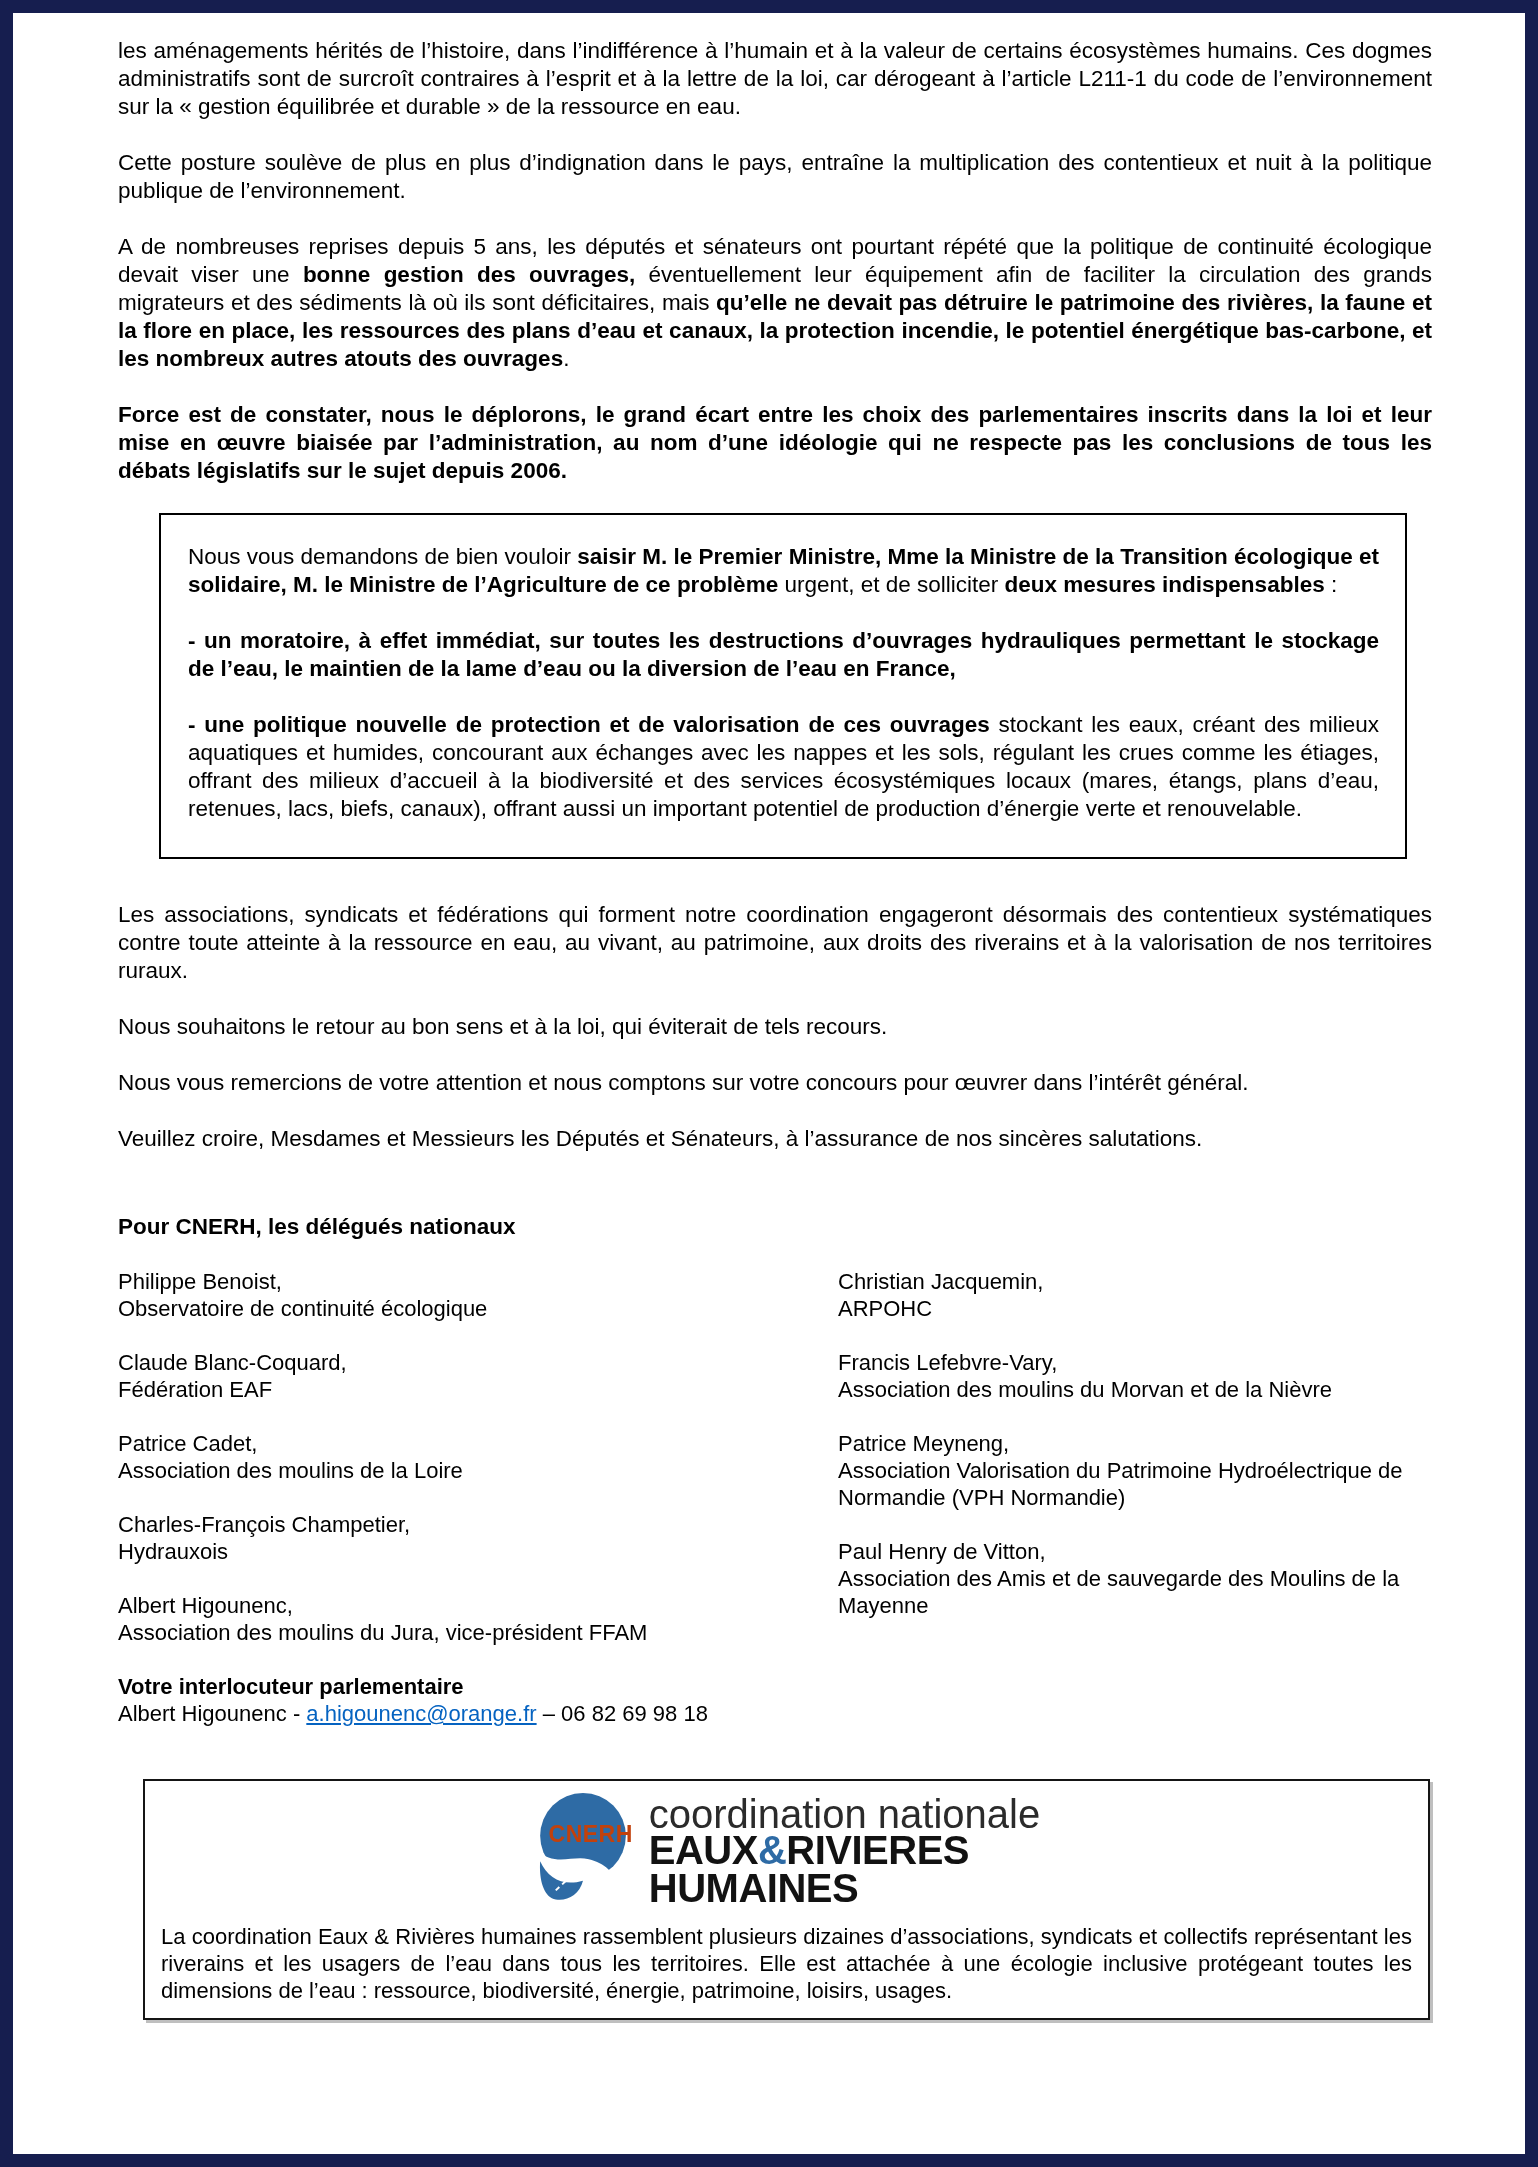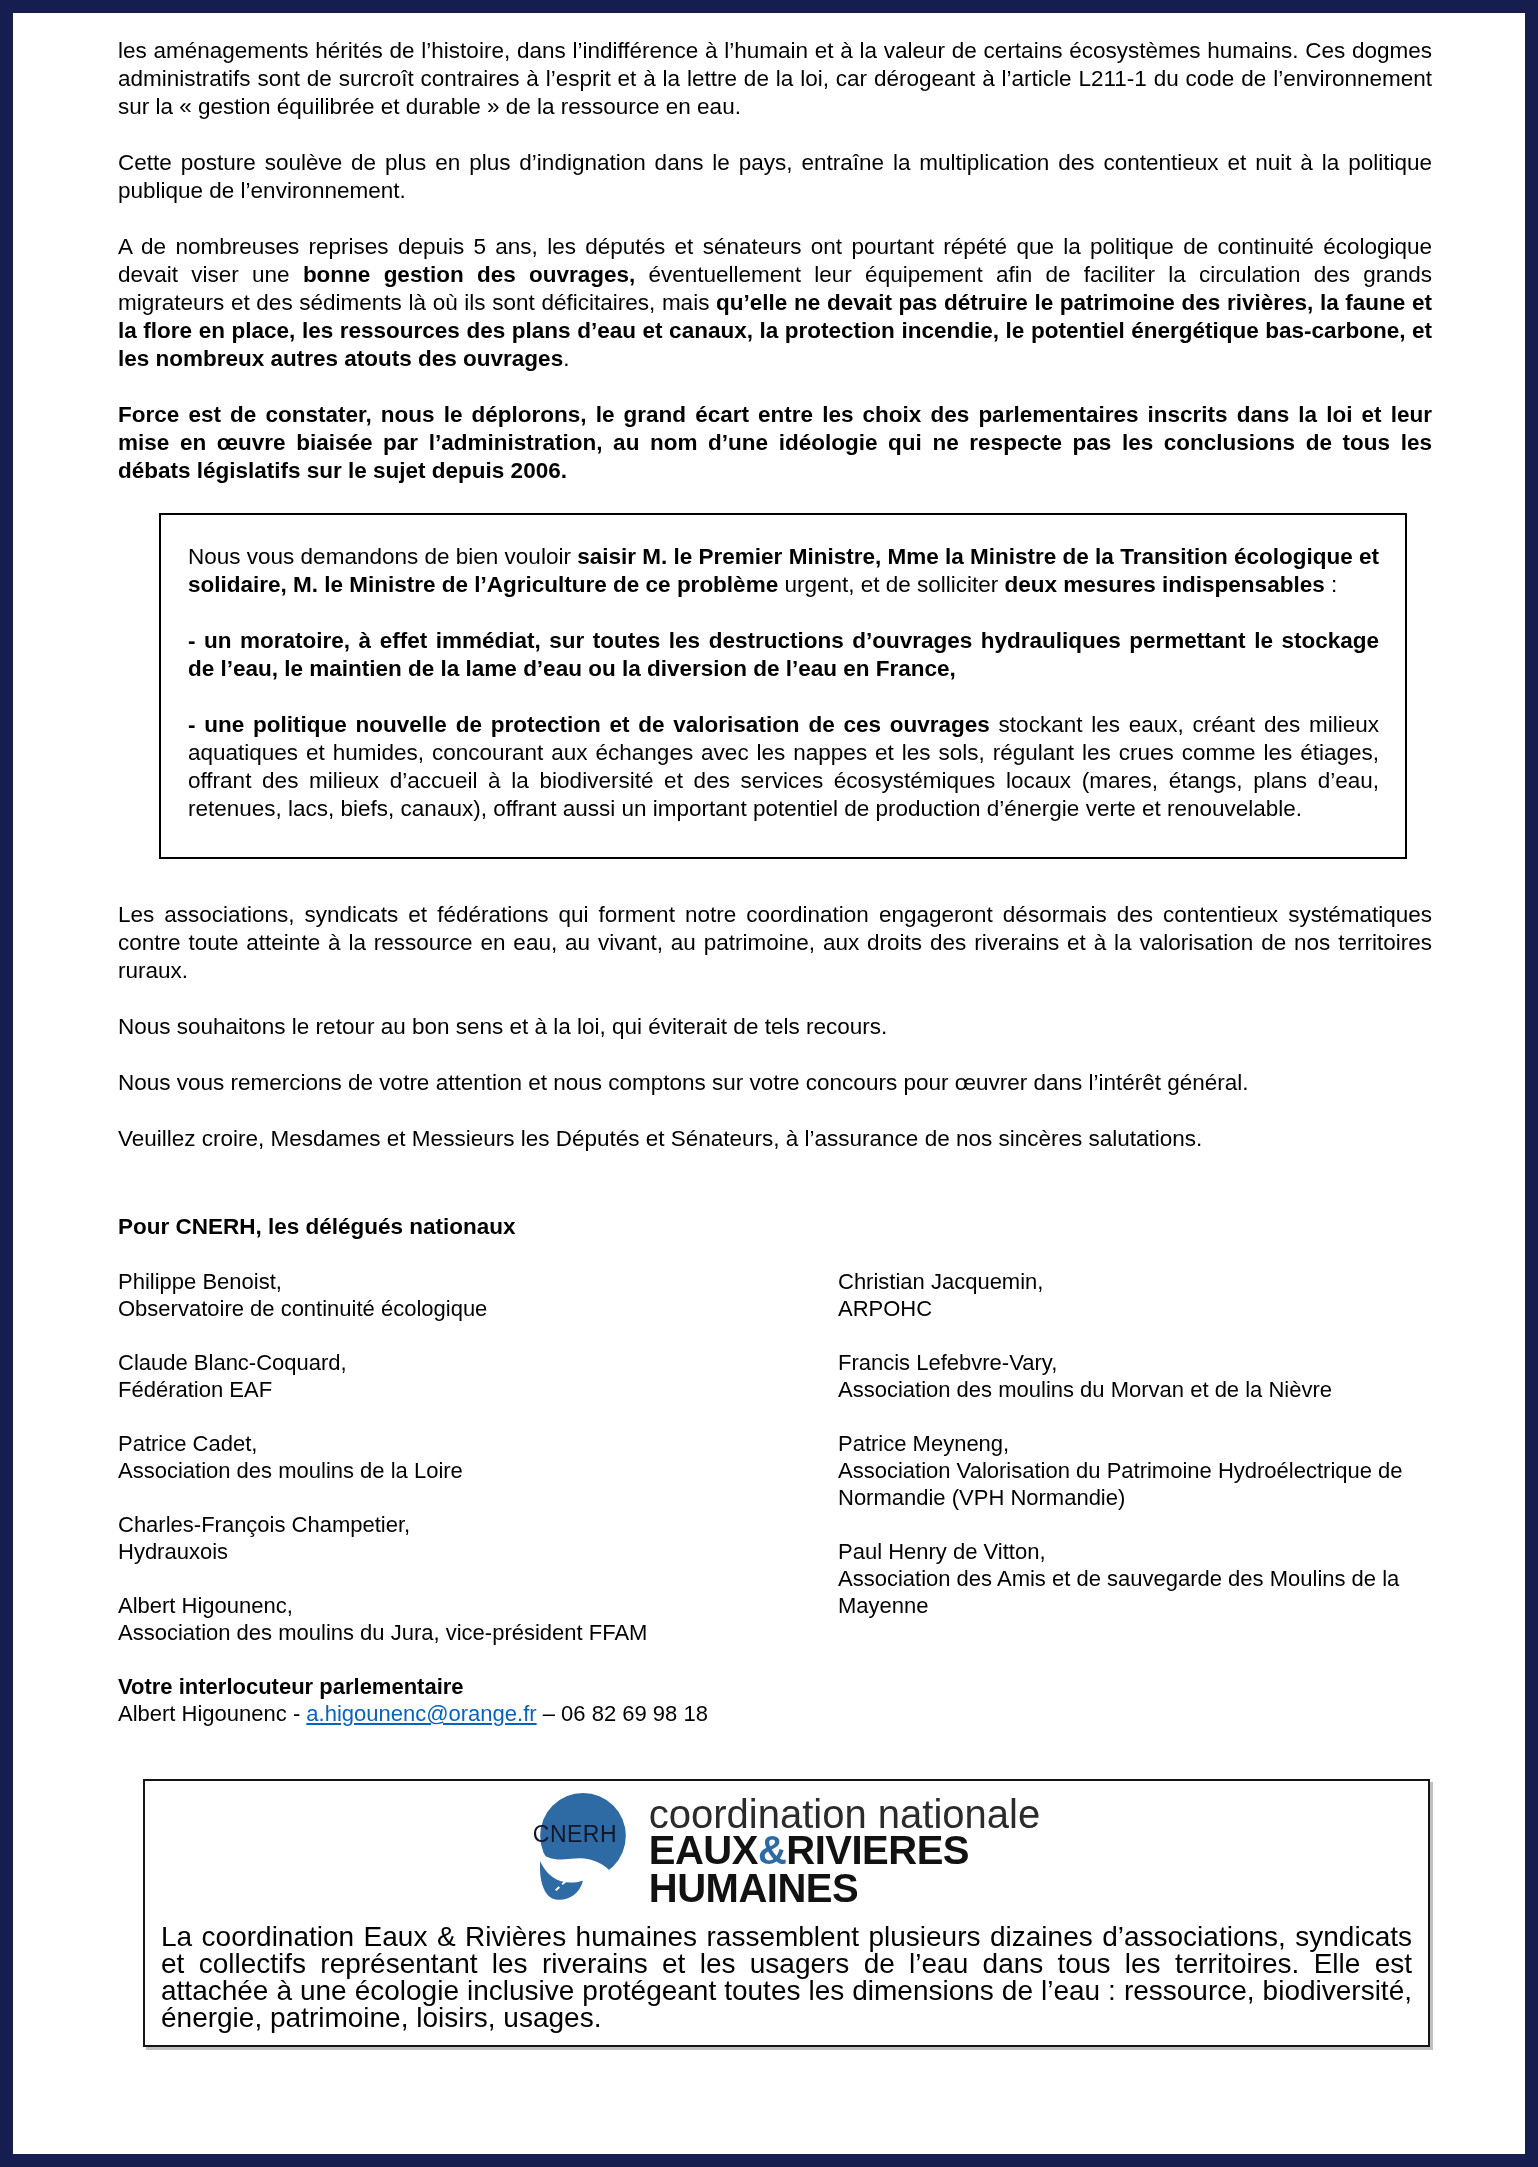--- a/index.html
+++ b/index.html
@@ -62,30 +62,30 @@
     gap:16px;
   }
   .logo-badge{position:relative;width:100px;height:112px;flex:0 0 100px;}
   .logo-badge svg{display:block;width:100px;height:112px;}
   .logo-badge .disc{fill:var(--logo_blue,#2e6ba5);}
   .logo-badge .band{fill:#ffffff;}
   .logo-badge .tail{fill:var(--logo_blue,#2e6ba5);}
   .logo-badge .needle{stroke:#ffffff;stroke-width:2;stroke-dasharray:5 4;fill:none;}
   .badge-label{
     position:absolute;top:28px;left:0;width:100px;
-    text-align:left;color:#0f172a;font-weight:normal;
+    text-align:right;color:#c2410c;font-weight:bold;
     font-size:23px;letter-spacing:0.5px;
   }
   .logo-text{padding-top:4px;color:#1d1d1b;}
   .lt1{font-size:40px;line-height:34px;font-weight:400;color:#2b2b2b;}
   .lt2{font-size:40px;line-height:38px;font-weight:bold;color:#121212;letter-spacing:-0.5px;}
   .lt2 .amp{color:var(--logo_blue,#2e6ba5);}
   .footer-desc{
     margin:16px 0 0 0;
-    font-size:28px;
+    font-size:22px;
     line-height:27px;
     text-align:justify;
   }
 </style>
 </head>
 <body>
 
 <div class="page">
   <div class="content">
 

